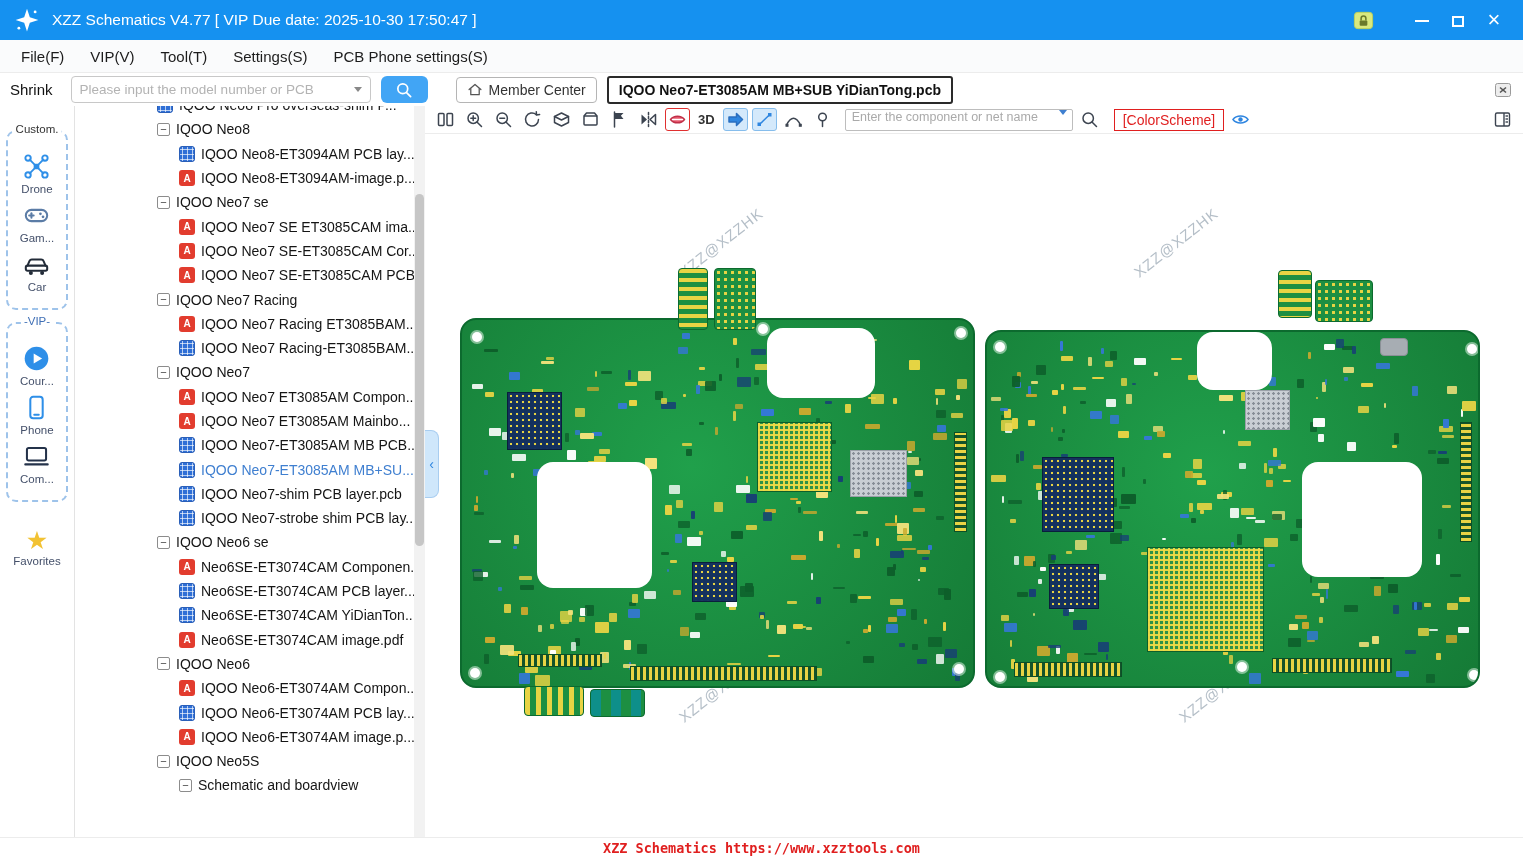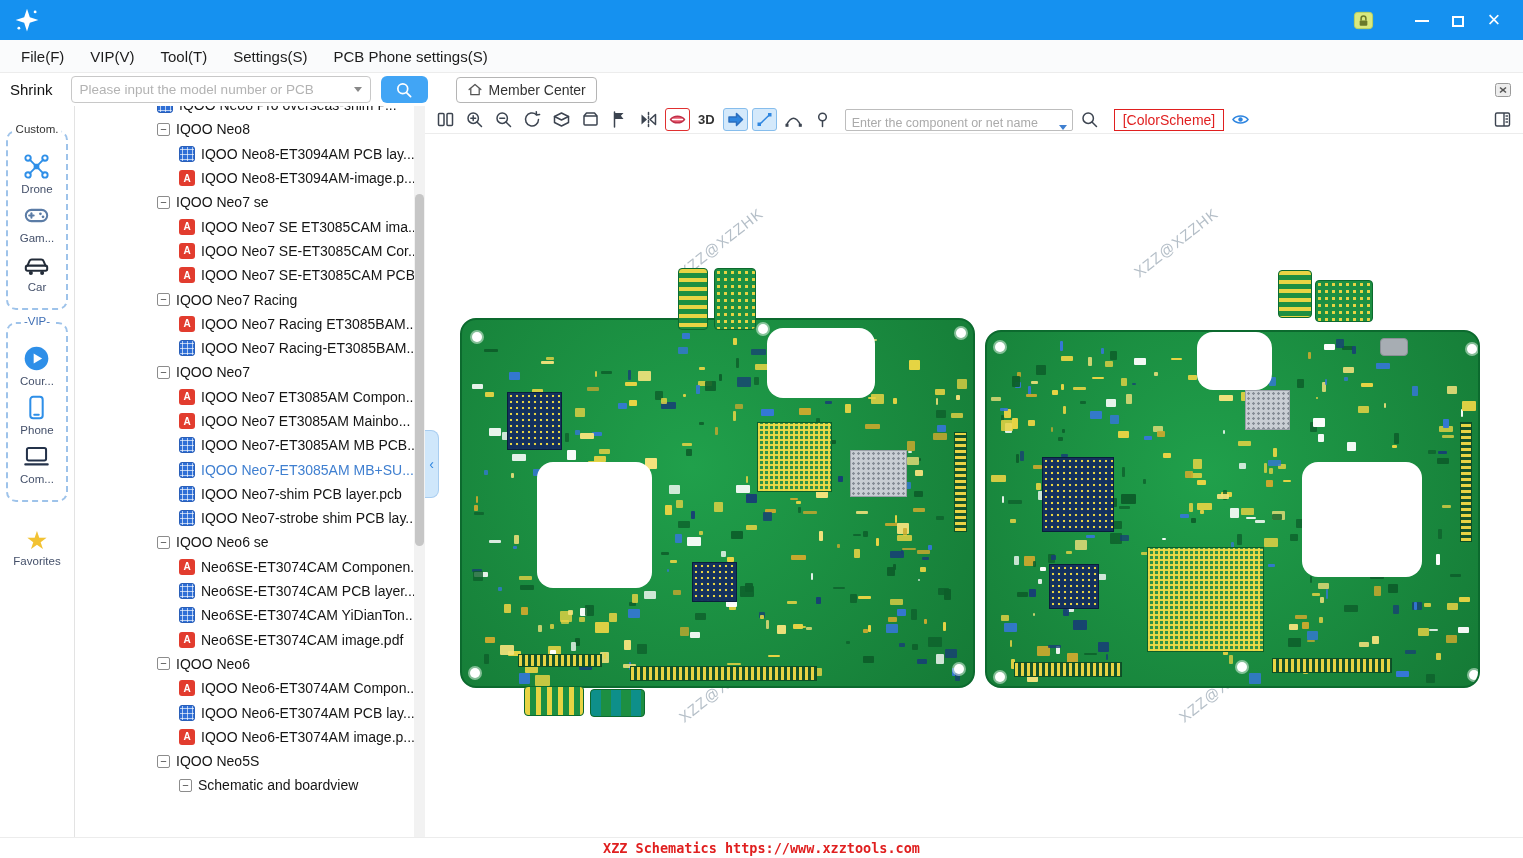--- a/index.html
+++ b/index.html
@@ -74,21 +74,21 @@
   
   .pcbbar{position:absolute;top:106px;left:425px;right:0;height:28px;background:#fff;border-bottom:1px solid #ececec;
           display:flex;align-items:center;padding:0 8px;gap:4px;box-sizing:border-box}
   .pcbicons{display:inline-flex;align-items:center;gap:4px}
   .pcbicon{width:25px;height:23px;display:inline-flex;align-items:center;justify-content:center;border-radius:3px;
            border:1px solid transparent;cursor:pointer;flex:none;box-sizing:border-box}
   .pcbicon svg{width:19px;height:19px}
   .pcbicon.active-red{border-color:#e03030}
   .pcbicon.active-blue{background:#d4e9fb;border-color:#86bdec}
   .pcbicon.lbl3d{font-size:13px;font-weight:bold;color:#333;width:auto;padding:0 3px}
-  .net-combo{width:228px;height:22px;border:1px solid #bdbdbd;border-radius:2px;display:flex;align-items:flex-end;margin-left:6px;background:#fff;box-sizing:border-box}
+  .net-combo{width:228px;height:22px;border:1px solid #bdbdbd;border-radius:2px;display:flex;align-items:flex-start;margin-left:6px;background:#fff;box-sizing:border-box}
   .net-combo input{flex:1;border:none;outline:none;font-size:12.5px;padding:0 6px;color:#333;font-family:inherit;background:transparent}
   .net-combo input::placeholder{color:#aaa}
   .net-combo .chev{border-top-color:#3f7fd0;margin-right:5px}
   .colorscheme{border:1px solid var(--c-status-red,#e01f1f);color:var(--c-status-red,#e01f1f);font-size:14px;padding:2px 8px;margin-left:8px;
                white-space:nowrap;cursor:pointer}
   .right-panel{margin-left:auto}
 
   
   .viewer{position:absolute;top:134px;left:425px;right:0;bottom:20px;background:#fff;overflow:hidden}
   .collapse-handle{position:absolute;left:0;top:296px;width:13px;height:66px;background:#cfe7fb;border:1px solid #a8cdf0;border-left:none;
@@ -123,20 +123,21 @@
 <body>
 
 <header class="titlebar">
   <span class="applogo">
     <svg viewBox="0 0 24 24">
         <polygon points="12,1.5 14.6,9.4 22.5,12 14.6,14.6 12,22.5 9.4,14.6 1.5,12 9.4,9.4" fill="#fff"></polygon>
         <circle cx="19.5" cy="4.5" r="1.3" fill="#fff"></circle>
         <circle cx="4.5" cy="19.5" r="1.3" fill="#fff"></circle>
       </svg>
   </span>
+  <span class="apptitle">XZZ Schematics V4.77 [ VIP Due date: 2025-10-30 17:50:47 ]</span>
   <span class="tb-spacer"></span>
   <span class="lic">
     <svg viewBox="0 0 24 24">
         <rect x="2.5" y="3.5" width="19" height="17" rx="3.5" fill="#d9e97f" stroke="#bcd058"></rect>
         <path d="M9.5 12v-2.2a2.5 2.5 0 0 1 5 0V12" fill="none" stroke="#6a7a2a" stroke-width="1.6"></path>
         <rect x="8" y="12" width="8" height="5.5" rx="1" fill="#6a7a2a"></rect>
       </svg>
   </span>
   <span class="winbtn"><span class="min-glyph"></span></span>
   <span class="winbtn"><span class="max-glyph"></span></span>
@@ -163,20 +164,23 @@
         <line x1="12.2" y1="12.2" x2="16.5" y2="16.5"></line>
       </svg>
   </button>
   <button class="memberbtn">
     <svg viewBox="0 0 19 19" fill="none" stroke="#555" stroke-width="1.5" stroke-linecap="round" stroke-linejoin="round">
         <path d="M2.5 9l7-6 7 6"></path>
         <path d="M4.5 8v7h10V8"></path>
       </svg>
     <span>Member Center</span>
   </button>
+  <div class="filetab">
+    <span>IQOO Neo7-ET3085AM MB+SUB YiDianTong.pcb</span>
+  </div>
   <span class="closetab">
     <svg viewBox="0 0 20 20">
         <rect x="2.5" y="3.5" width="15" height="13" rx="2" fill="#ededed" stroke="#9a9a9a"></rect>
         <line x1="7" y1="7.5" x2="13" y2="12.5" stroke="#555" stroke-width="1.6"></line>
         <line x1="13" y1="7.5" x2="7" y2="12.5" stroke="#555" stroke-width="1.6"></line>
       </svg>
   </span>
 </div>
 
 <aside class="viprail">

